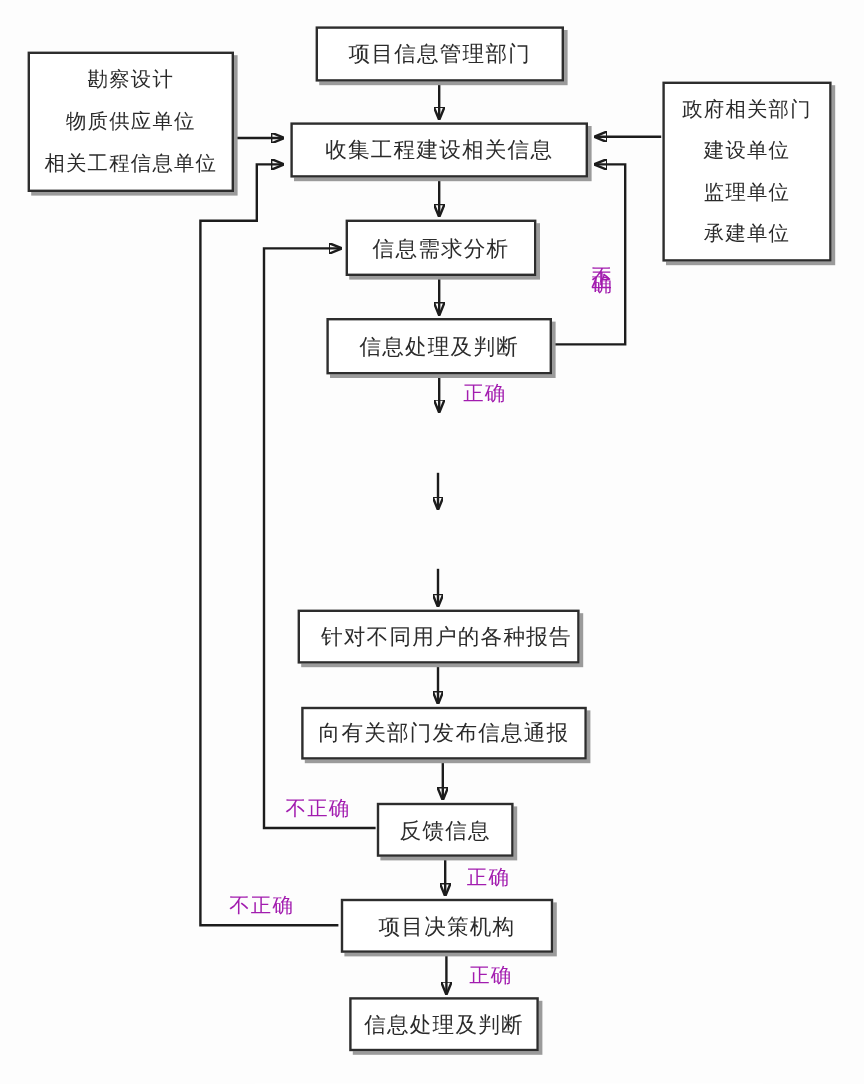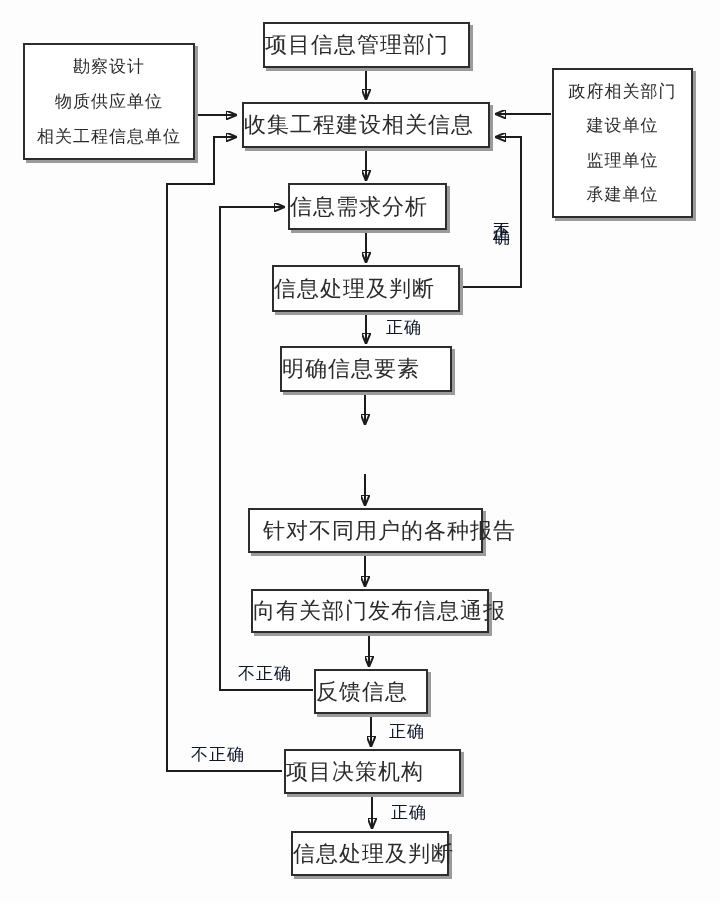--- a/index.html
+++ b/index.html
@@ -25,37 +25,37 @@
     stroke-width: 2;
   }
   .node {
     position: absolute;
     box-sizing: border-box;
     background: #ffffff;
     border: 2px solid #2d2d2d;
     box-shadow: 3px 3px 0 #9b9b9b;
     display: flex;
     align-items: center;
-    justify-content: flex-start;
-    font-size: 22px;
+    justify-content: center;
+    font-size: 18px;
     letter-spacing: 1px;
     color: #2b2b2b;
     text-align: center;
     white-space: nowrap;
   }
   .node.multi {
     flex-direction: column;
     justify-content: space-around;
     font-size: 17px;
     padding: 4px 0;
   }
   .edge-label {
     position: absolute;
     font-size: 17px;
-    color: #0f172a;
+    color: #a21caf;
     letter-spacing: 1px;
     white-space: nowrap;
   }
   .edge-label.vertical {
     writing-mode: vertical-rl;
     text-orientation: upright;
     letter-spacing: 3px;
   }
 </style>
 </head>
@@ -108,23 +108,20 @@
   </div>
 
   <div class="node" style="left:288px; top:183px; width:159px; height:47px;">
     <span>信息需求分析</span>
   </div>
 
   <div class="node" style="left:272px; top:265px; width:188px; height:47px;">
     <span>信息处理及判断</span>
   </div>
 
-  <div class="node" style="left:280px; top:346px; width:172px; height:46px;">
-    <span>明确信息要素</span>
-  </div>
 
 
   <div class="node" style="left:248px; top:508px; width:235px; height:45px;padding-left:13px;">
     <span>针对不同用户的各种报告</span>
   </div>
 
   <div class="node" style="left:251px; top:589px; width:238px; height:44px;">
     <span>向有关部门发布信息通报</span>
   </div>
 

